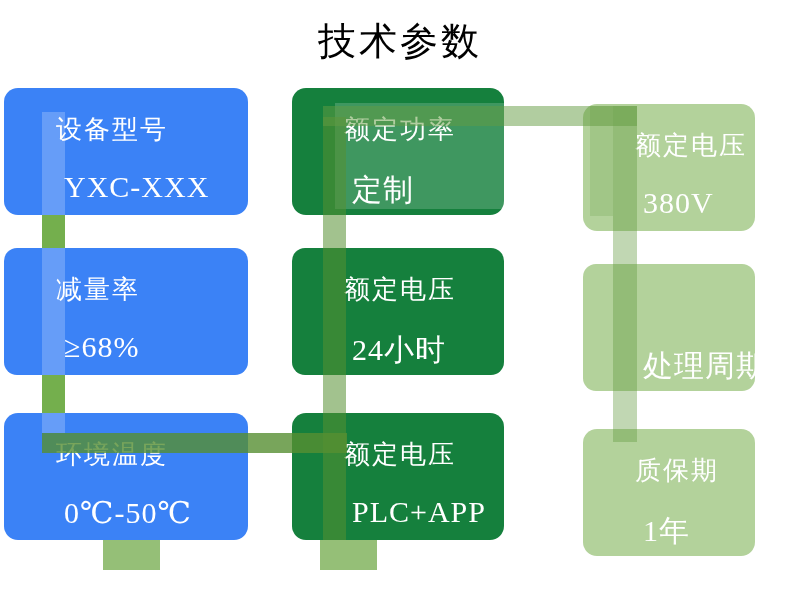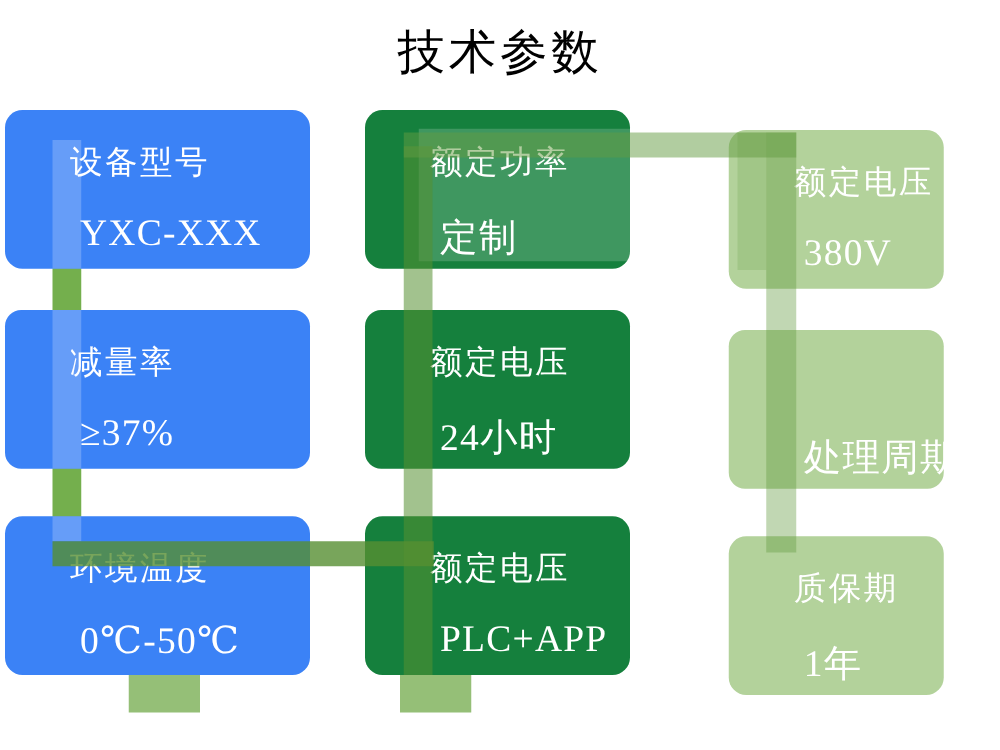--- a/index.html
+++ b/index.html
@@ -41,21 +41,21 @@
   <div class="slide-title">技术参数</div>
 
   <div class="seg seg-col1-v"></div>
 
   <div class="box c1 r1">
     <div class="t">设备型号</div>
     <div class="v">YXC-XXX</div>
   </div>
   <div class="box c1 r2">
     <div class="t">减量率</div>
-    <div class="v">≥37%</div>
+    <div class="v">≥68%</div>
   </div>
   <div class="box c1 r3">
     <div class="t">环境温度</div>
     <div class="v">0℃-50℃</div>
   </div>
   <div class="box c2 r1">
     <div class="t">额定功率</div>
     <div class="v">定制</div>
   </div>
   <div class="box c2 r2">

